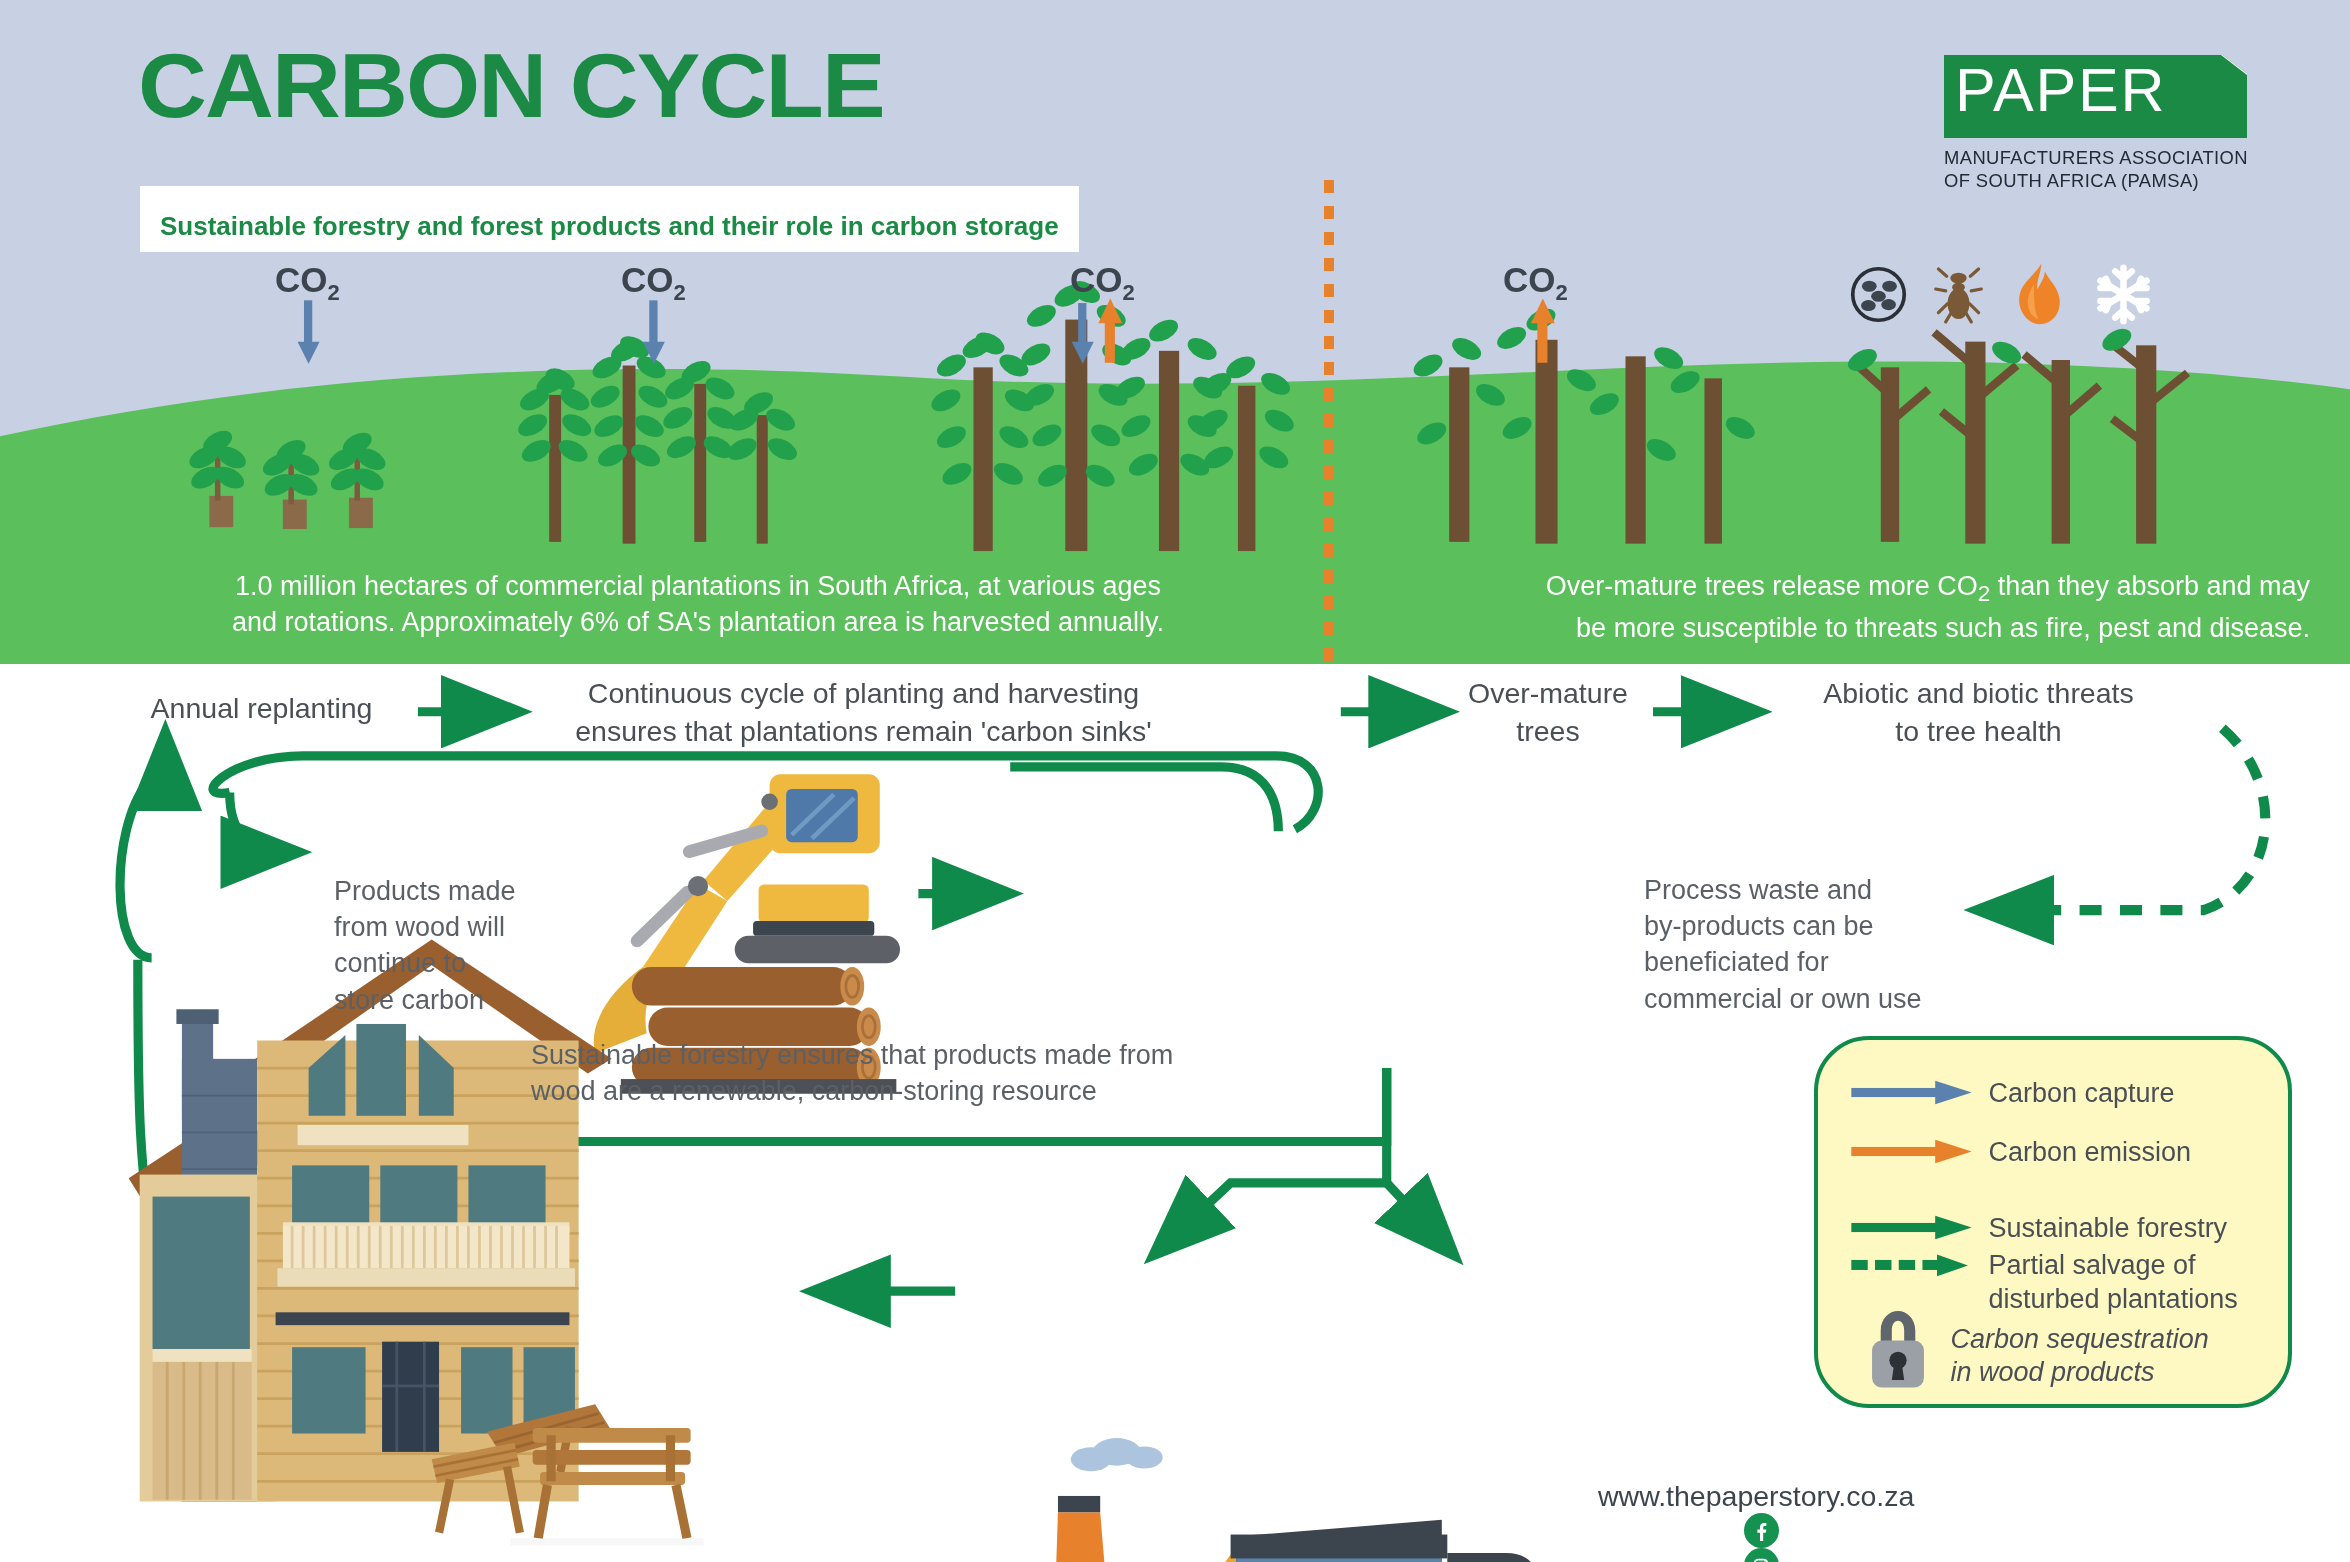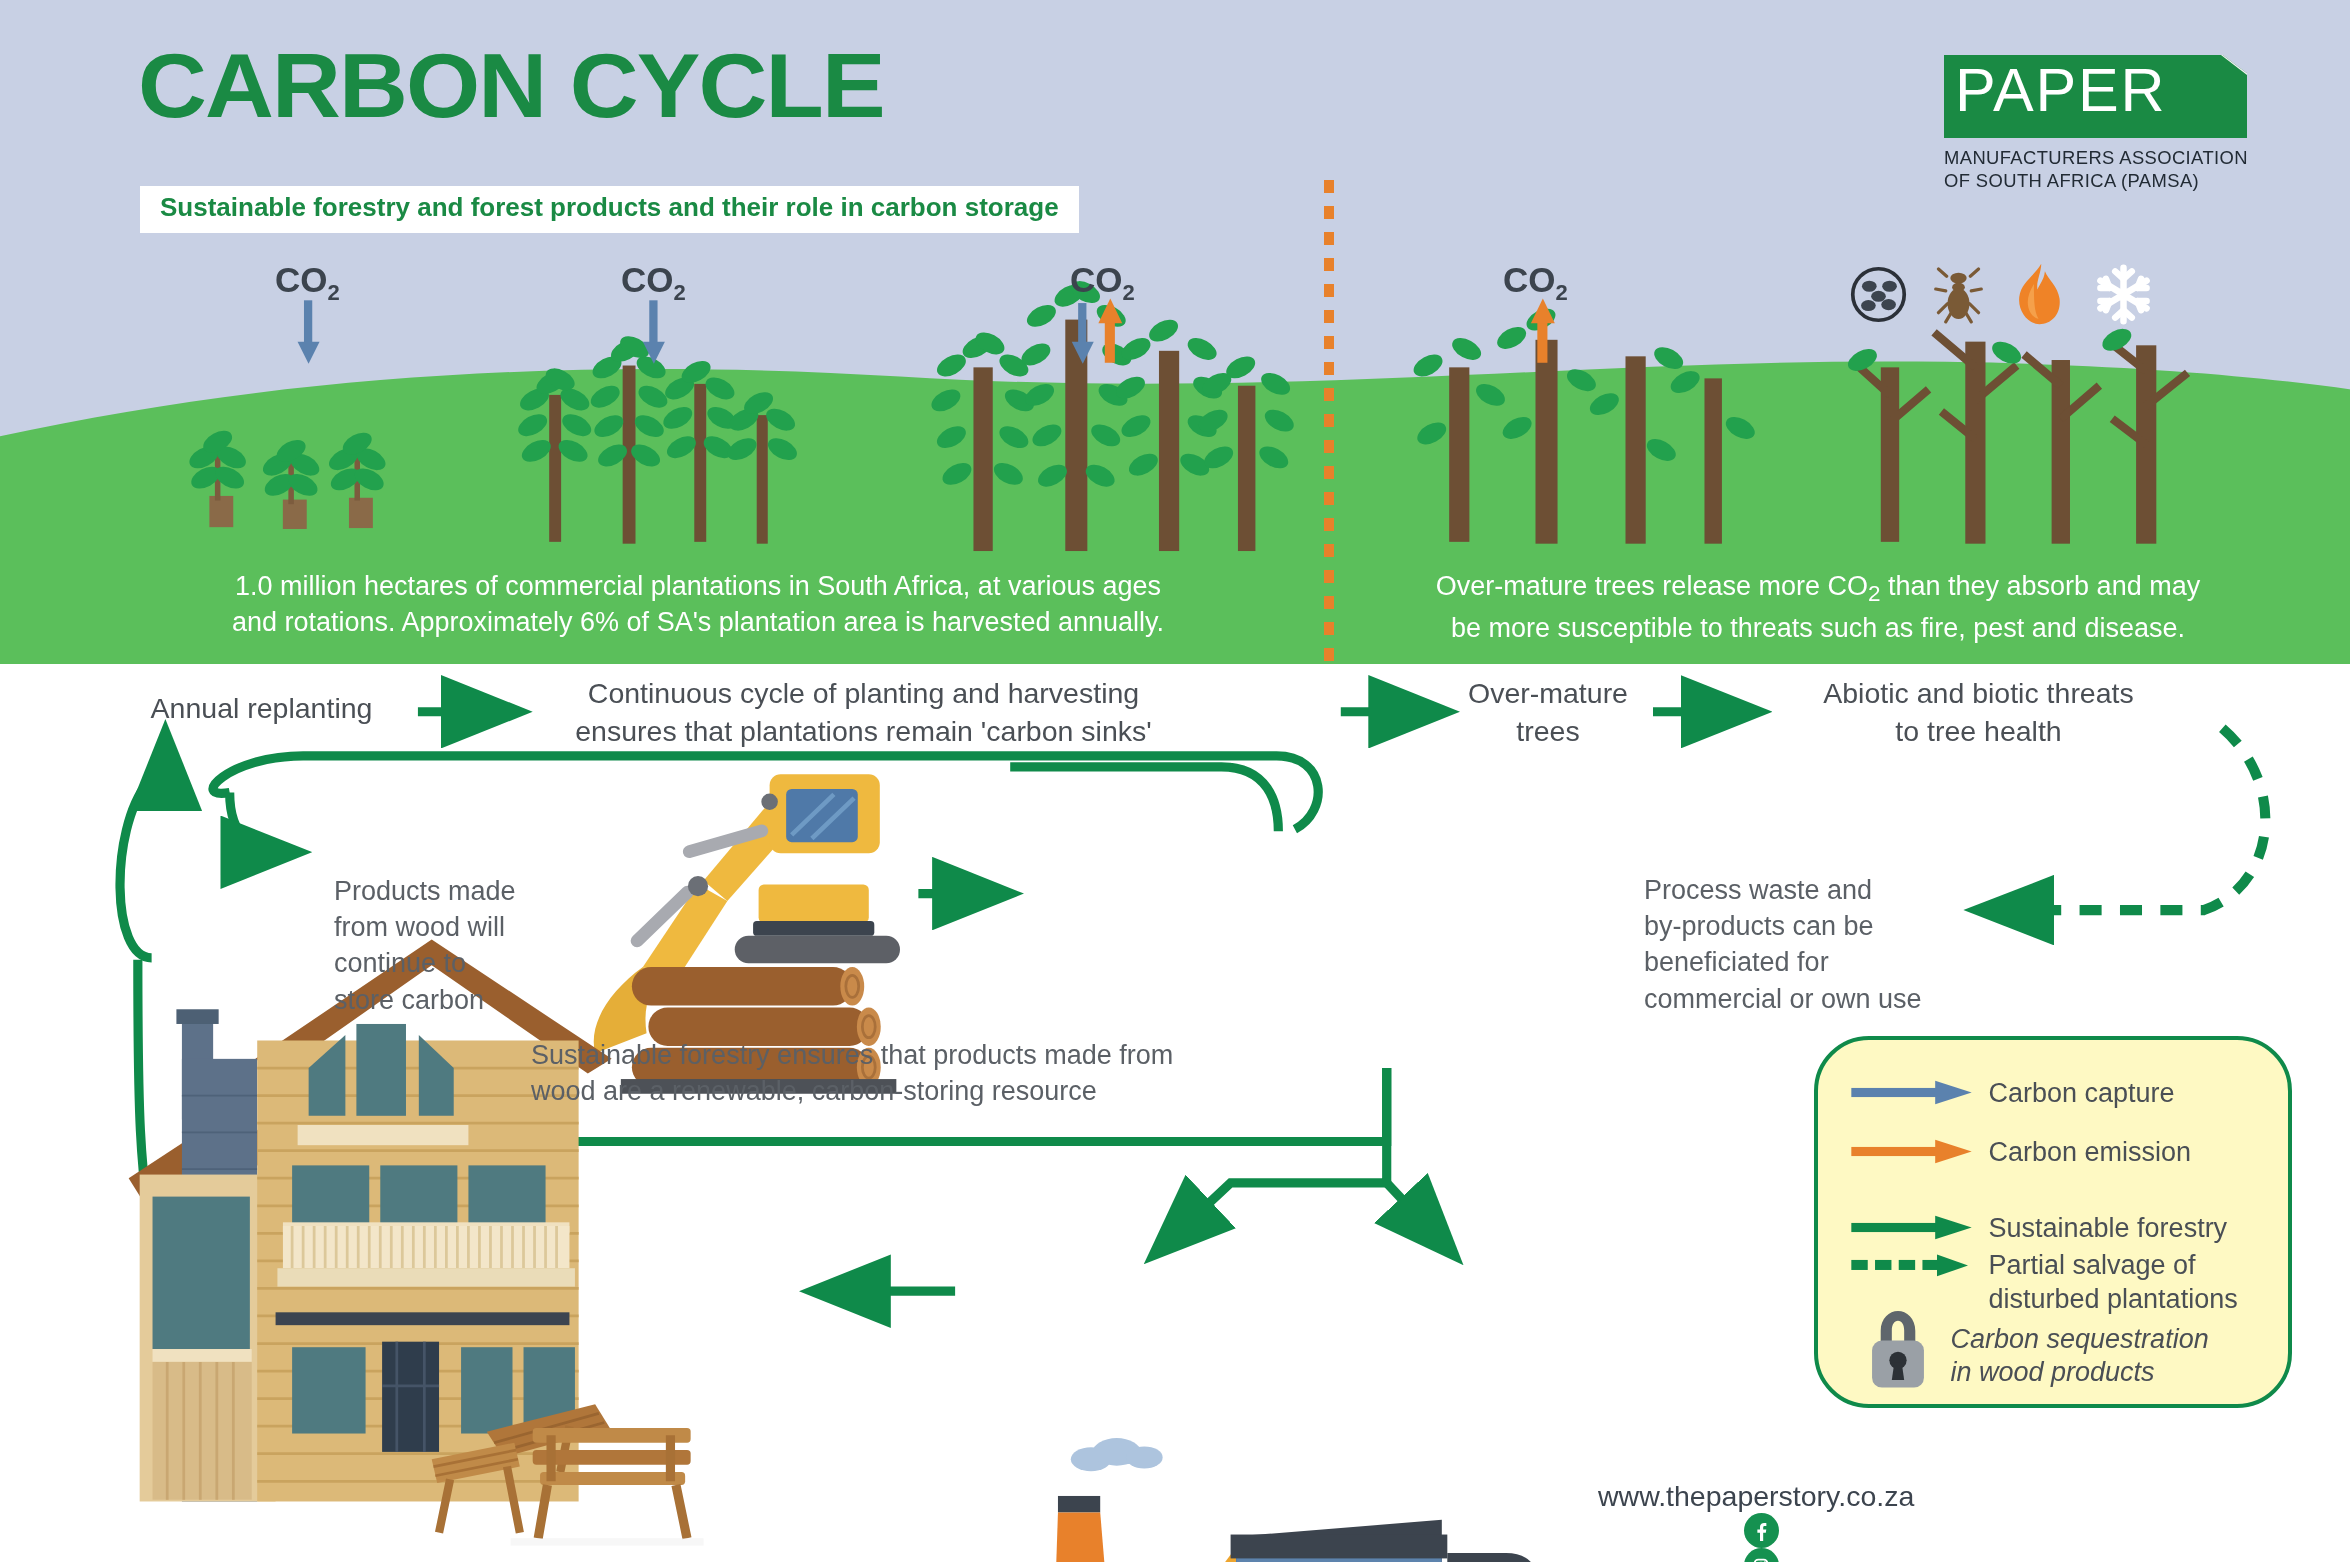--- a/index.html
+++ b/index.html
@@ -20,21 +20,21 @@
   .hill-svg { position:absolute; left:0; top:349px; width:2351px; height:315px; }
 
   .title {
     position:absolute; left:138px; top:35px;
     font-size:90px; font-weight:bold; color:#1a8a44;
     letter-spacing:-1.8px; font-family:"Liberation Sans", sans-serif;
     transform:scaleX(1.06); transform-origin:left center;
   }
   .subtitle-box {
     position:absolute; left:140px; top:186px;
-    background:#ffffff; padding:6px 20px 10px 20px;
+    background:#ffffff; padding:25px 20px 10px 20px;
   }
   .subtitle-box span {
     font-size:26px; font-weight:bold; color:#1a8a44; white-space:nowrap;
   }
 
   
   .logo { position:absolute; left:1944px; top:55px; width:312px; }
   .logo-green {
     position:relative; width:303px; height:83px; background:#1a8a44;
     clip-path: polygon(0 0, 92% 0, 100% 22%, 100% 100%, 0 100%);
@@ -377,21 +377,21 @@
         </g>
       </svg>
     </div>
 
     <div class="divider"></div>
 
     <div class="band-cap" style="left:147px;top:568px;width:1102px;">
       <div>1.0 million hectares of commercial plantations in South Africa, at various ages</div>
       <div>and rotations. Approximately 6% of SA's plantation area is harvested annually.</div>
     </div>
-    <div class="band-cap" style="left:1359px;top:568px;width:918px;">
+    <div class="band-cap" style="left:1392px;top:568px;width:918px;text-align:right;">
       <div>
         <span>Over-mature trees release more CO</span><sub>2</sub><span> than they absorb and may</span>
       </div>
       <div>be more susceptible to threats such as fire, pest and disease.</div>
     </div>
   </div>
 
   <div class="lower">
 
     <svg class="svgabs" width="2351" height="899" viewBox="0 0 2560 979">

